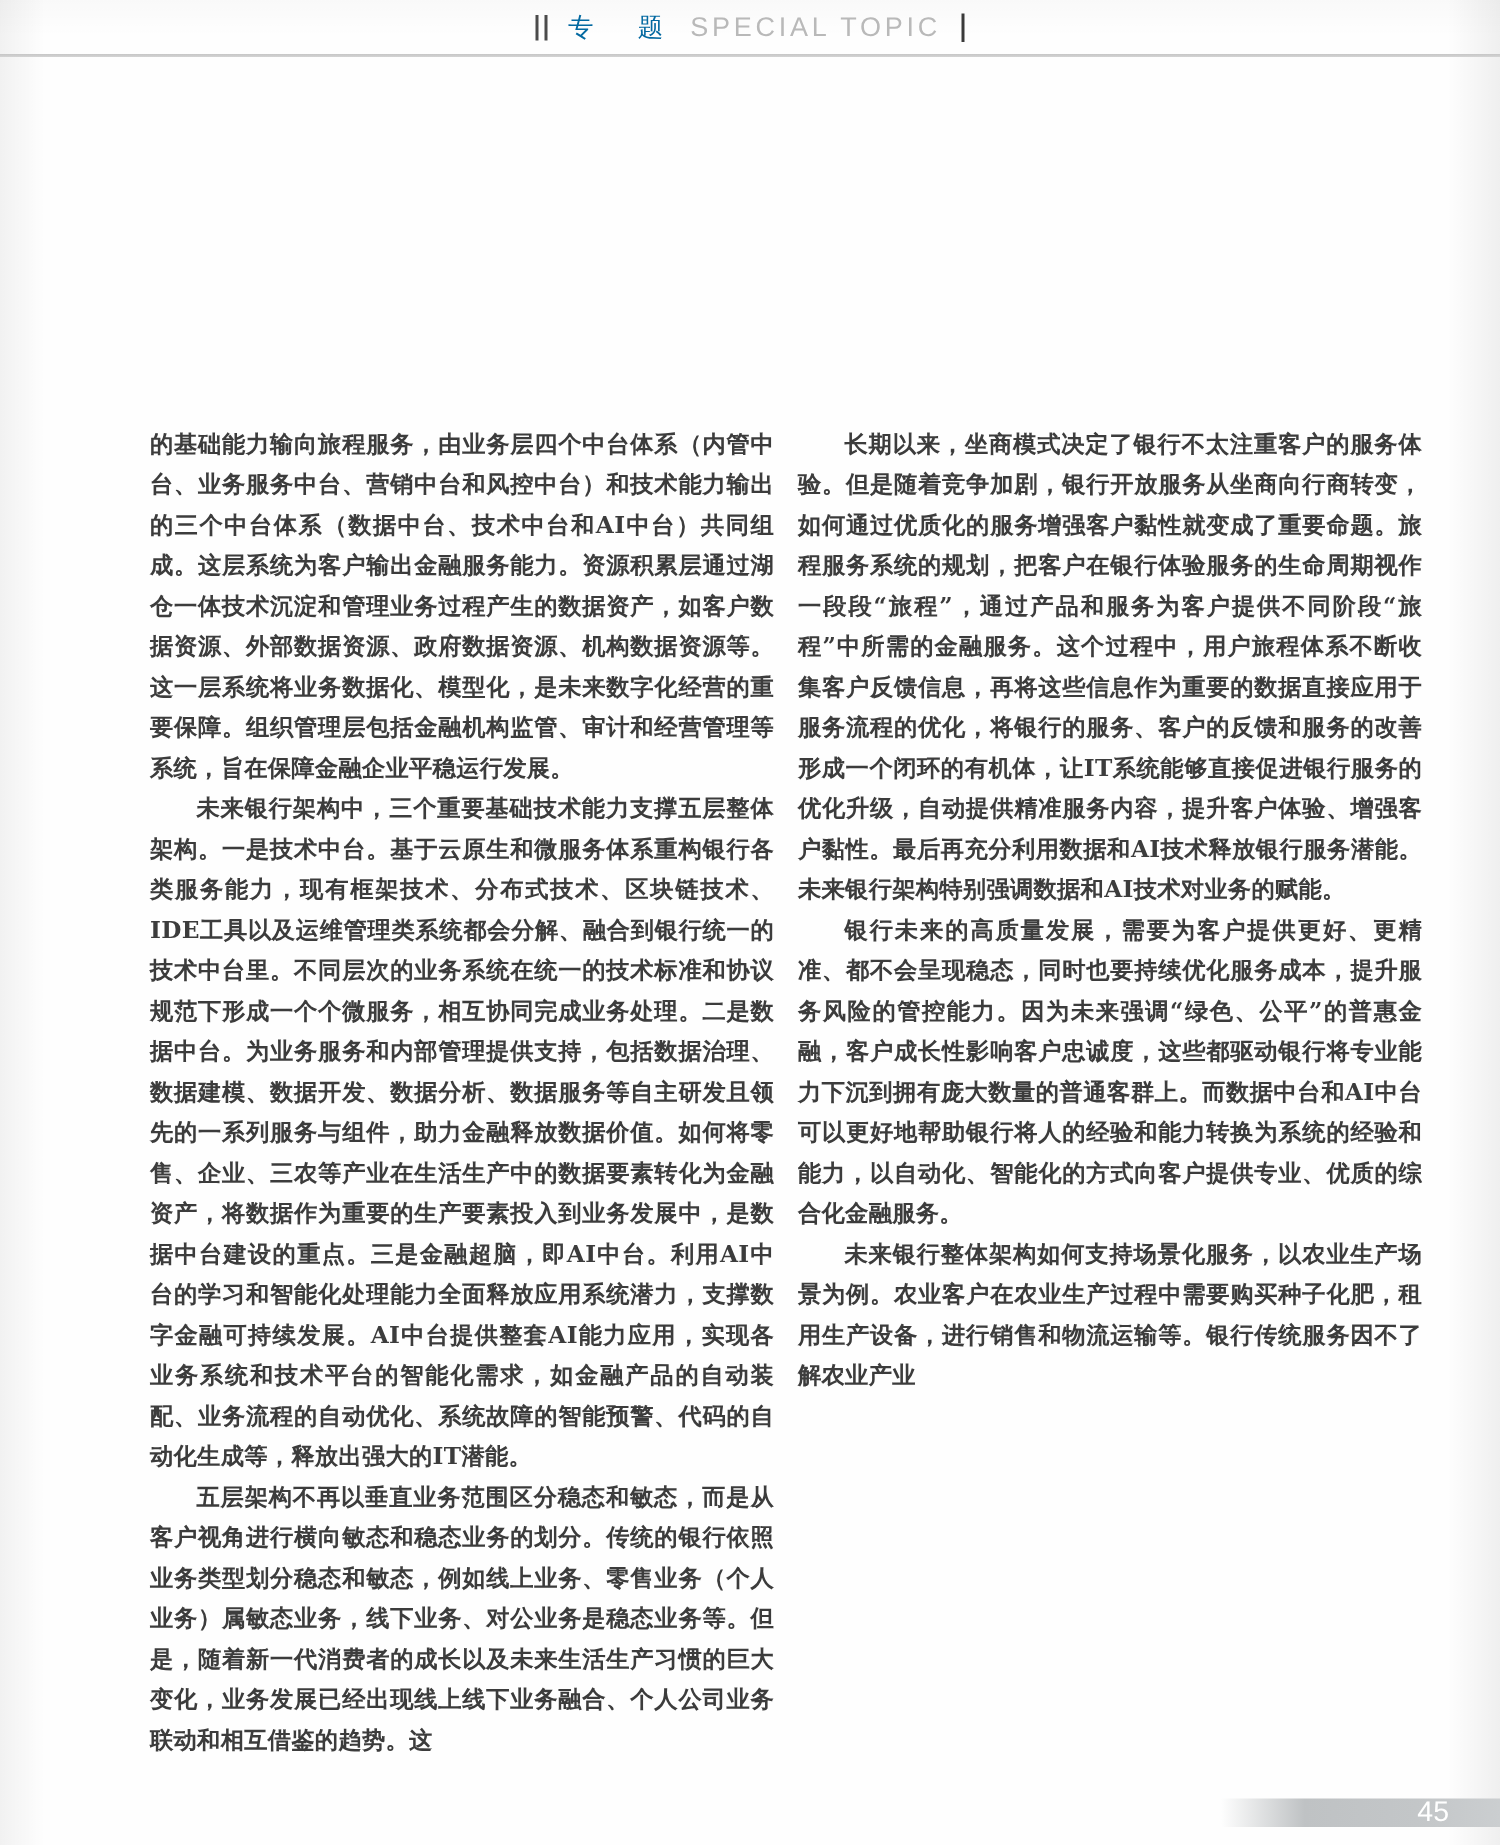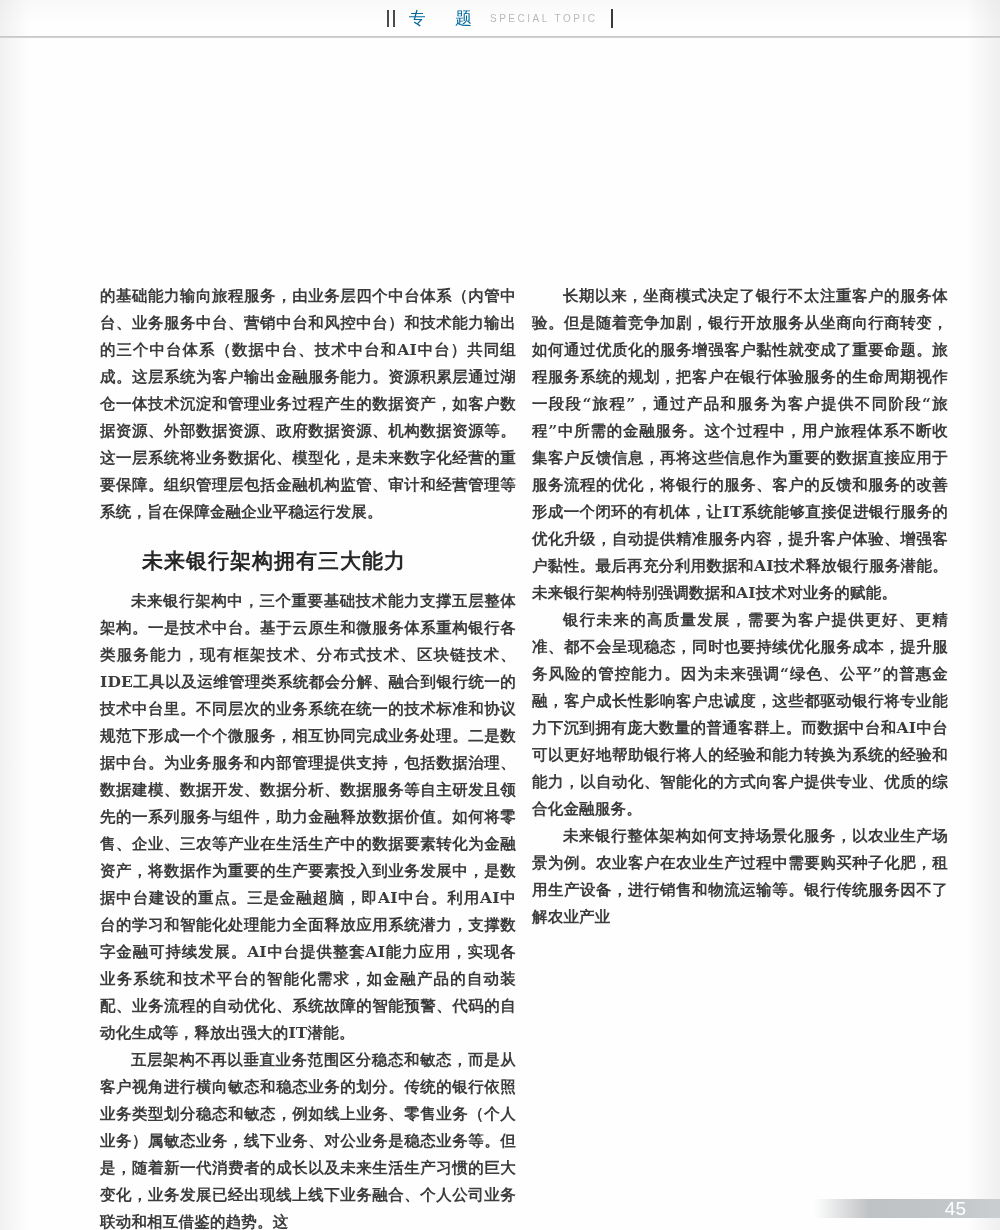--- a/index.html
+++ b/index.html
@@ -22,21 +22,21 @@
     display:flex; justify-content:center; align-items:center; gap:14px;
   }
   .dbar { display:flex; gap:4px; }
   .dbar i { display:block; width:2px; height:17px; background:#4b4b4b; }
   .sbar { width:2px; height:19px; background:#3a3a3a; }
   .title-cn {
     color:#0369a1; font-size:17px; letter-spacing:12px;
     font-family:"DejaVu Serif","Liberation Serif",serif;
   }
   .title-en {
-    color:#b9b9b9; font-size:10px; letter-spacing:2.5px; margin-left:-8px;
+    color:#b9b9b9; font-size:18px; letter-spacing:2.5px; margin-left:-8px;
     font-family:"Liberation Sans","DejaVu Sans",sans-serif;
   }
   .rule {
     position:absolute; top:36px; left:0; width:1000px; height:2px;
     background:linear-gradient(to bottom,#c6c6c6,#d4d4d4);
   }
 
   
   .col {
     position:absolute; top:282px; width:416px;
@@ -75,21 +75,20 @@
       <i></i>
     </span>
   <span class="title-cn">专  题</span>
   <span class="title-en">SPECIAL TOPIC</span>
   <span class="sbar"></span>
 </div>
 <div class="rule"></div>
 
 <div class="col col-left">
   <p>的基础能力输向旅程服务，由业务层四个中台体系（内管中台、业务服务中台、营销中台和风控中台）和技术能力输出的三个中台体系（数据中台、技术中台和AI中台）共同组成。这层系统为客户输出金融服务能力。资源积累层通过湖仓一体技术沉淀和管理业务过程产生的数据资产，如客户数据资源、外部数据资源、政府数据资源、机构数据资源等。这一层系统将业务数据化、模型化，是未来数字化经营的重要保障。组织管理层包括金融机构监管、审计和经营管理等系统，旨在保障金融企业平稳运行发展。</p>
-  <h2>未来银行架构拥有三大能力</h2>
   <p class="indent">未来银行架构中，三个重要基础技术能力支撑五层整体架构。一是技术中台。基于云原生和微服务体系重构银行各类服务能力，现有框架技术、分布式技术、区块链技术、IDE工具以及运维管理类系统都会分解、融合到银行统一的技术中台里。不同层次的业务系统在统一的技术标准和协议规范下形成一个个微服务，相互协同完成业务处理。二是数据中台。为业务服务和内部管理提供支持，包括数据治理、数据建模、数据开发、数据分析、数据服务等自主研发且领先的一系列服务与组件，助力金融释放数据价值。如何将零售、企业、三农等产业在生活生产中的数据要素转化为金融资产，将数据作为重要的生产要素投入到业务发展中，是数据中台建设的重点。三是金融超脑，即AI中台。利用AI中台的学习和智能化处理能力全面释放应用系统潜力，支撑数字金融可持续发展。AI中台提供整套AI能力应用，实现各业务系统和技术平台的智能化需求，如金融产品的自动装配、业务流程的自动优化、系统故障的智能预警、代码的自动化生成等，释放出强大的IT潜能。</p>
   <p class="indent">五层架构不再以垂直业务范围区分稳态和敏态，而是从客户视角进行横向敏态和稳态业务的划分。传统的银行依照业务类型划分稳态和敏态，例如线上业务、零售业务（个人业务）属敏态业务，线下业务、对公业务是稳态业务等。但是，随着新一代消费者的成长以及未来生活生产习惯的巨大变化，业务发展已经出现线上线下业务融合、个人公司业务联动和相互借鉴的趋势。这</p>
 </div>
 
 <div class="col col-right">
   <p class="indent">长期以来，坐商模式决定了银行不太注重客户的服务体验。但是随着竞争加剧，银行开放服务从坐商向行商转变，如何通过优质化的服务增强客户黏性就变成了重要命题。旅程服务系统的规划，把客户在银行体验服务的生命周期视作一段段“旅程”，通过产品和服务为客户提供不同阶段“旅程”中所需的金融服务。这个过程中，用户旅程体系不断收集客户反馈信息，再将这些信息作为重要的数据直接应用于服务流程的优化，将银行的服务、客户的反馈和服务的改善形成一个闭环的有机体，让IT系统能够直接促进银行服务的优化升级，自动提供精准服务内容，提升客户体验、增强客户黏性。最后再充分利用数据和AI技术释放银行服务潜能。未来银行架构特别强调数据和AI技术对业务的赋能。</p>
   <p class="indent">银行未来的高质量发展，需要为客户提供更好、更精准、都不会呈现稳态，同时也要持续优化服务成本，提升服务风险的管控能力。因为未来强调“绿色、公平”的普惠金融，客户成长性影响客户忠诚度，这些都驱动银行将专业能力下沉到拥有庞大数量的普通客群上。而数据中台和AI中台可以更好地帮助银行将人的经验和能力转换为系统的经验和能力，以自动化、智能化的方式向客户提供专业、优质的综合化金融服务。</p>
   <p class="indent">未来银行整体架构如何支持场景化服务，以农业生产场景为例。农业客户在农业生产过程中需要购买种子化肥，租用生产设备，进行销售和物流运输等。银行传统服务因不了解农业产业</p>
 </div>
 

